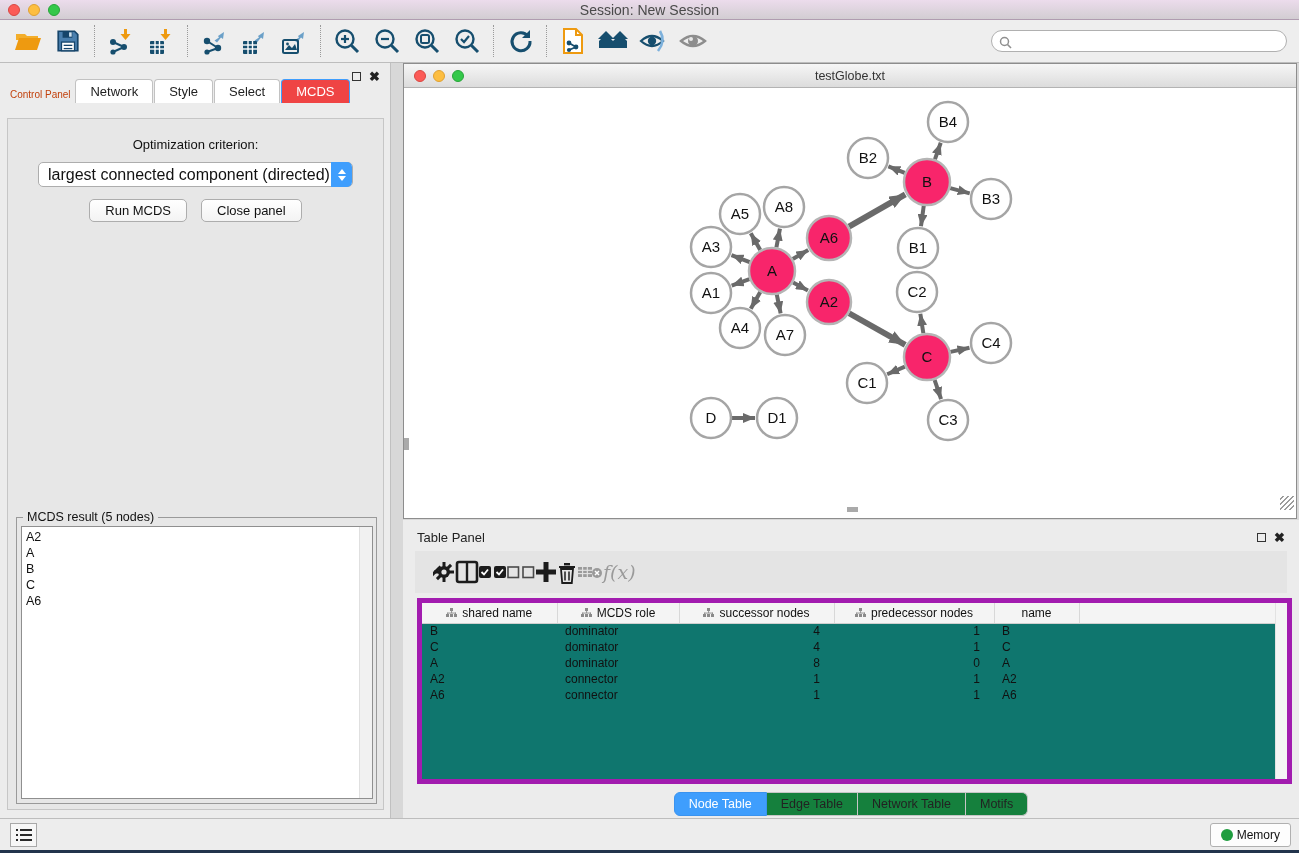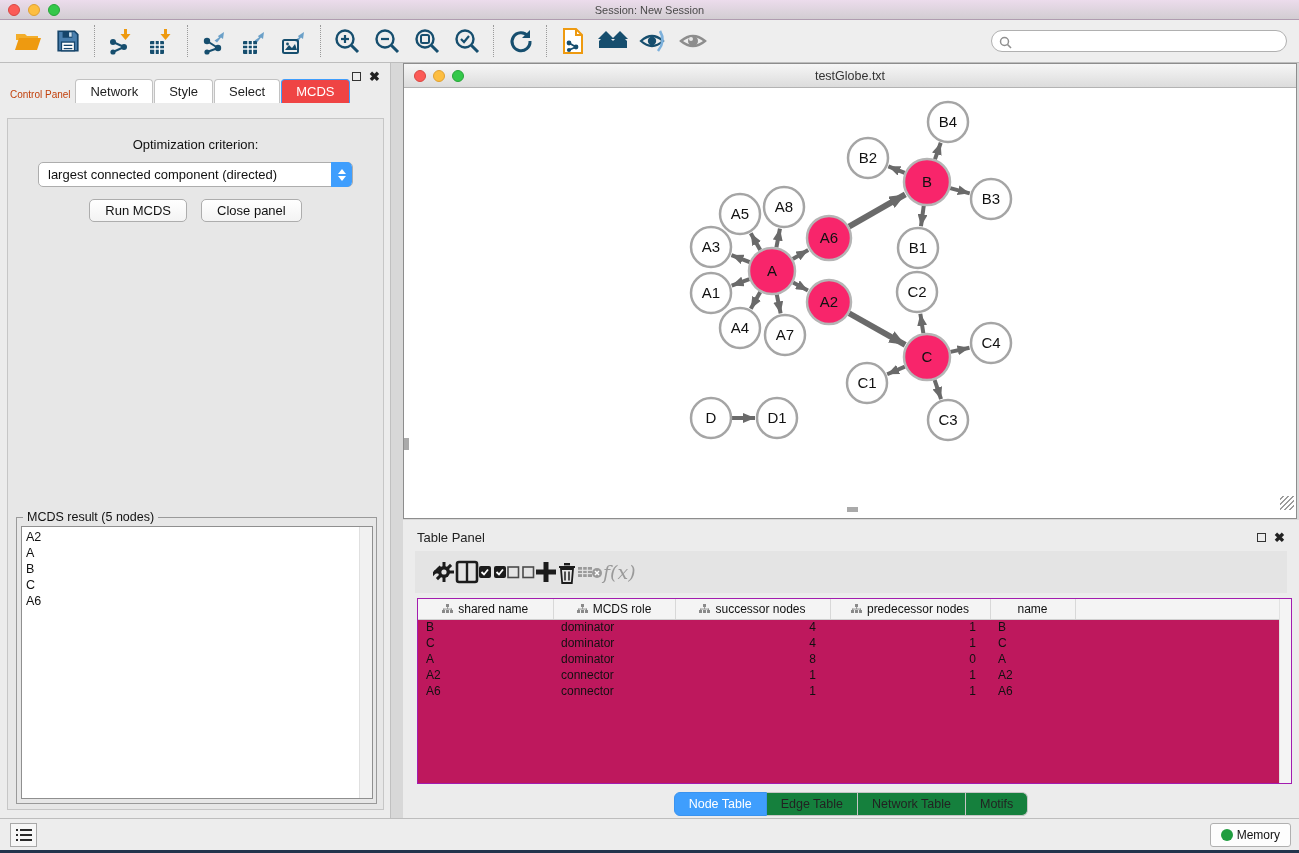--- a/index.html
+++ b/index.html
@@ -9,21 +9,21 @@
 
   
   .titlebar { position:absolute; left:0; top:0; width:1299px; height:20px;
     background:linear-gradient(#ecdcec,#d2cdd2); border-bottom:1px solid #b09cb0;
     display:flex; align-items:center; justify-content:center; }
   .traffic { position:absolute; left:8px; top:4px; display:flex; gap:8px; }
   .light { width:12px; height:12px; border-radius:50%; }
   .light.red{ background:#fc5b57; border:1px solid #d84742;}
   .light.yellow{ background:#fdbe41; border:1px solid #dfa133;}
   .light.green{ background:#34c84a; border:1px solid #27a53a;}
-  .titlebar-text { font-size:11px; color:#4a4a4a; }
+  .titlebar-text { font-size:14px; color:#4a4a4a; }
 
   
   .toolbar { position:absolute; left:0; top:20px; width:1299px; height:43px;
     background:#eeeeee; border-bottom:1px solid #bdbdbd;
     display:flex; align-items:center; padding:0 8px; }
   .tbtn { width:40px; height:36px; display:flex; align-items:center; justify-content:center; cursor:default; }
   .tsep { width:1px; height:32px; margin:0 6px; border-left:1px dotted #9a9a9a; }
   .search-wrap { margin-left:auto; margin-right:4px; position:relative; }
   .search-input { width:296px; height:22px; border:1px solid #b0b0b0; border-radius:11px;
     background:#fff; padding:0 8px 0 24px; font-size:12px; outline:none; }
@@ -41,21 +41,21 @@
   .float-box { width:9px; height:9px; border:1.5px solid #333; display:inline-block; }
   .close-x { font-size:13px; font-weight:bold; color:#222; line-height:9px; }
   .cp-tabs { position:absolute; left:0; top:16px; width:100%; display:flex; justify-content:center;padding-left:36px; }
   .tab { background:#fff; border:1px solid #c2c2c2; border-bottom:none; padding:4px 14px;
     font-size:13px; color:#222; border-radius:4px 4px 0 0; margin-right:1px; }
   .tab.active { background:#ef4444; color:#fff; border-color:#3f9efd;text-align:center; }
   .cp-content { position:absolute; left:7px; top:55px; width:377px; height:692px;
     background:#e7e7e7; border:1px solid #c6c6c6; }
   .opt-label { margin-top:18px; text-align:center; font-size:13px; color:#111; }
   .select-box { position:relative; margin:10px auto 0 auto; width:315px; height:25px; background:#fff;
-    border:1px solid #adadad; border-radius:5px; display:flex; align-items:center; padding-left:9px; font-size:13px; color:#111; }
+    border:1px solid #adadad; border-radius:5px; display:flex; align-items:center; padding-left:9px; font-size:16px; color:#111; }
   .select-spinner { position:absolute; right:0; top:-1px; width:21px; height:25px; background:#3f9efd;
     border-radius:0 5px 5px 0; display:flex; flex-direction:column; align-items:center; justify-content:center; gap:2px; }
   .spin-up { width:0; height:0; border-left:4px solid transparent; border-right:4px solid transparent; border-bottom:5px solid #fff; }
   .spin-down { width:0; height:0; border-left:4px solid transparent; border-right:4px solid transparent; border-top:5px solid #fff; }
   .btn-row { margin-top:12px; display:flex; justify-content:center; gap:14px; }
   .mac-btn { background:linear-gradient(#ffffff,#f3f3f3); border:1px solid #adadad; border-radius:5px;
     font-size:13px; color:#111; padding:3px 15px; height:23px; }
   .result-fieldset { position:absolute; left:8px; top:398px; width:361px; height:287px;
     border:1px solid #9a9a9a; }
   .result-legend { position:absolute; left:6px; top:-8px; background:#e7e7e7; padding:0 4px; font-size:12.5px; color:#111; }
@@ -80,22 +80,22 @@
   .mini-scroll-h { position:absolute; left:443px; bottom:0px; width:11px; height:5px; background:#aaa; }
 
   
   .table-panel { position:absolute; left:403px; top:457px; width:896px; height:298px; background:#ececec; }
   .tp-header { position:absolute; left:0; top:0; width:100%; height:26px; display:flex; align-items:center; padding:17px 14px; }
   .tp-title { font-size:13px; color:#222; }
   .tp-toolbar { position:absolute; left:12px; top:31px; width:872px; height:42px; background:#e4e4e4;
     display:flex; align-items:center; padding-left:18px; }
   .tp-tool { display:flex; align-items:center; justify-content:center; }
   .fx-label { font-family:"DejaVu Serif", serif; font-style:italic; font-size:19px; color:#9a9a9a; }
-  .node-table { position:absolute; left:14px; top:78px; width:875px; height:186px; background:#be185d;
-    border:1px solid #a21caf; overflow:hidden; }
+  .node-table { position:absolute; left:14px; top:78px; width:875px; height:186px; background:#0f766e;
+    border:5px solid #a21caf; overflow:hidden; }
   table { border-collapse:collapse; width:100%; table-layout:fixed; }
   th { background:#f4f4f4; border-right:1px solid #d8d8d8; border-bottom:1px solid #cfcfcf;
     font-size:12px; font-weight:normal; color:#111; height:20px; text-align:center; }
   th .th-inner { display:flex; align-items:center; justify-content:center; gap:5px; }
   td { font-size:12px; color:#111; height:16px; padding:0 8px; white-space:nowrap; overflow:hidden; }
   td.num { text-align:right; padding-right:14px; }
   .tbl-scroll { position:absolute; right:0; top:0; width:12px; height:100%; background:#f4f4f4; border-left:1px solid #e2e2e2; }
   .tp-tabs { position:absolute; left:0; top:272px; width:100%; display:flex; justify-content:center; }
   .seg { display:flex; }
   .seg-tab { background:#15803d; border:1px solid #c6c6c6; border-left:none; padding:4px 14px; font-size:12.5px; color:#222; }

